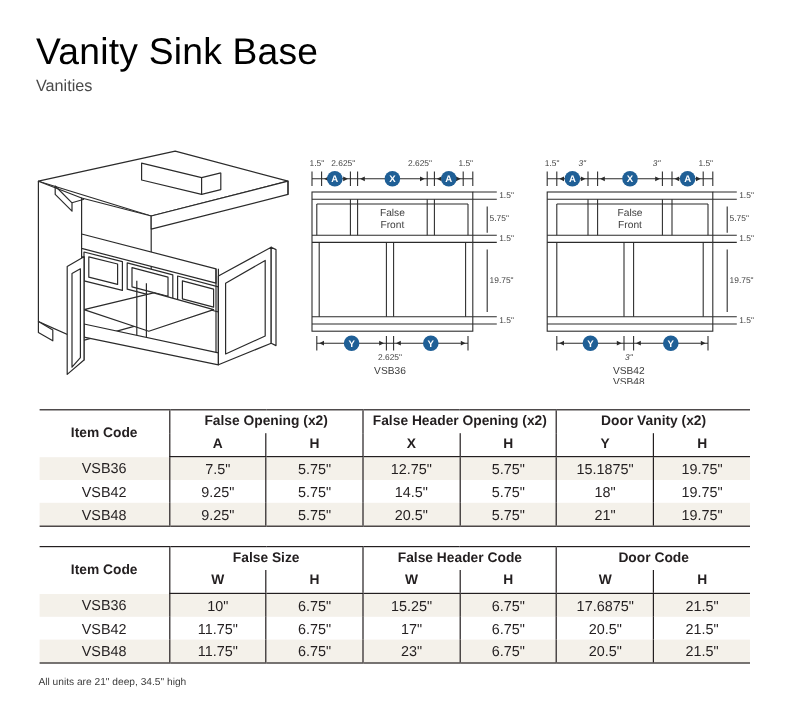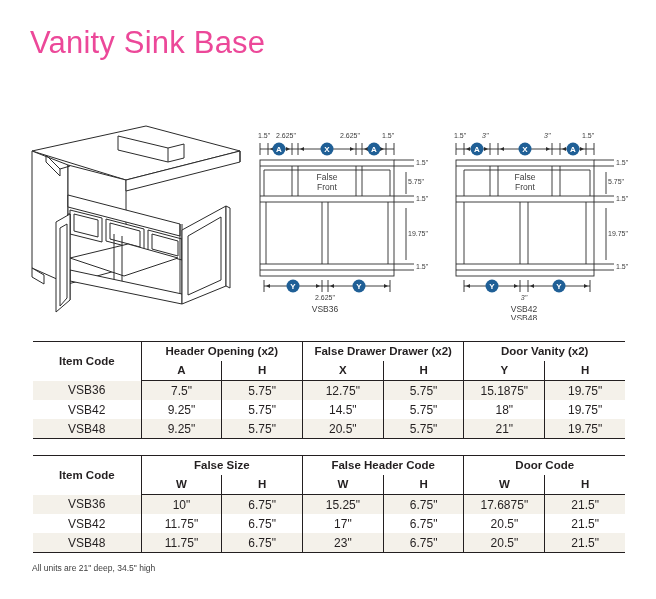--- a/index.html
+++ b/index.html
@@ -18,21 +18,21 @@
 
   
   #page-header {
     position: absolute;
     left: 30px;
     top: 26px;
   }
   #page-title {
     font-size: 31px;
     font-weight: 400;
-    color: #ec4899;
+    color: #000000;
     letter-spacing: 0.2px;
     line-height: 1.1;
     white-space: nowrap;
   }
   #page-subtitle {
     font-size: 13.5px;
     font-weight: 400;
     color: #4a4a4a;
     margin-top: 5px;
     line-height: 1.1;
@@ -112,20 +112,21 @@
   .dim-text-i { font-family: "Liberation Sans", sans-serif; font-size: 7px; fill: #3c3c3c; font-style: italic; }
   .badge-text { font-family: "Liberation Sans", sans-serif; font-size: 8px; font-weight: bold; fill: #ffffff; }
   .part-label { font-family: "Liberation Sans", sans-serif; font-size: 8.5px; fill: #3c3c3c; }
   .code-label { font-family: "Liberation Sans", sans-serif; font-size: 8.5px; fill: #3c3c3c; }
 </style>
 </head>
 <body>
 
 <div id="page-header">
   <div id="page-title">Vanity Sink Base</div>
+  <div id="page-subtitle">Vanities</div>
 </div>
 
 <div id="figures">
 
   <div class="figure" id="figure-isometric">
     <svg width="228" height="196" viewBox="0 0 228 196">
       <g fill="none" stroke="#2b2b2b" stroke-width="1" stroke-linejoin="round">
 
         <path d="M14 33 L128 8 L222 33 L108 62 Z" fill="#ffffff"></path>
 
@@ -339,22 +340,22 @@
       <text class="code-label" x="82" y="188" text-anchor="middle">VSB42</text>
       <text class="code-label" x="82" y="197" text-anchor="middle">VSB48</text>
     </svg>
   </div>
 </div>
 
 <table class="spec-table" id="table-openings">
   <thead>
     <tr class="grp-row rule-top">
       <th class="col-item" rowspan="2">Item Code</th>
-      <th class="vdiv" colspan="2">Header Opening (x2)</th>
-      <th class="vdiv" colspan="2">False Drawer Drawer (x2)</th>
+      <th class="vdiv" colspan="2">False Opening (x2)</th>
+      <th class="vdiv" colspan="2">False Header Opening (x2)</th>
       <th class="vdiv" colspan="2">Door Vanity (x2)</th>
     </tr>
     <tr class="sub-row">
       <th class="vdiv col-sub">A</th>
       <th class="vdiv-thin col-sub">H</th>
       <th class="vdiv col-sub">X</th>
       <th class="vdiv-thin col-sub">H</th>
       <th class="vdiv col-sub">Y</th>
       <th class="vdiv-thin col-sub">H</th>
     </tr>

